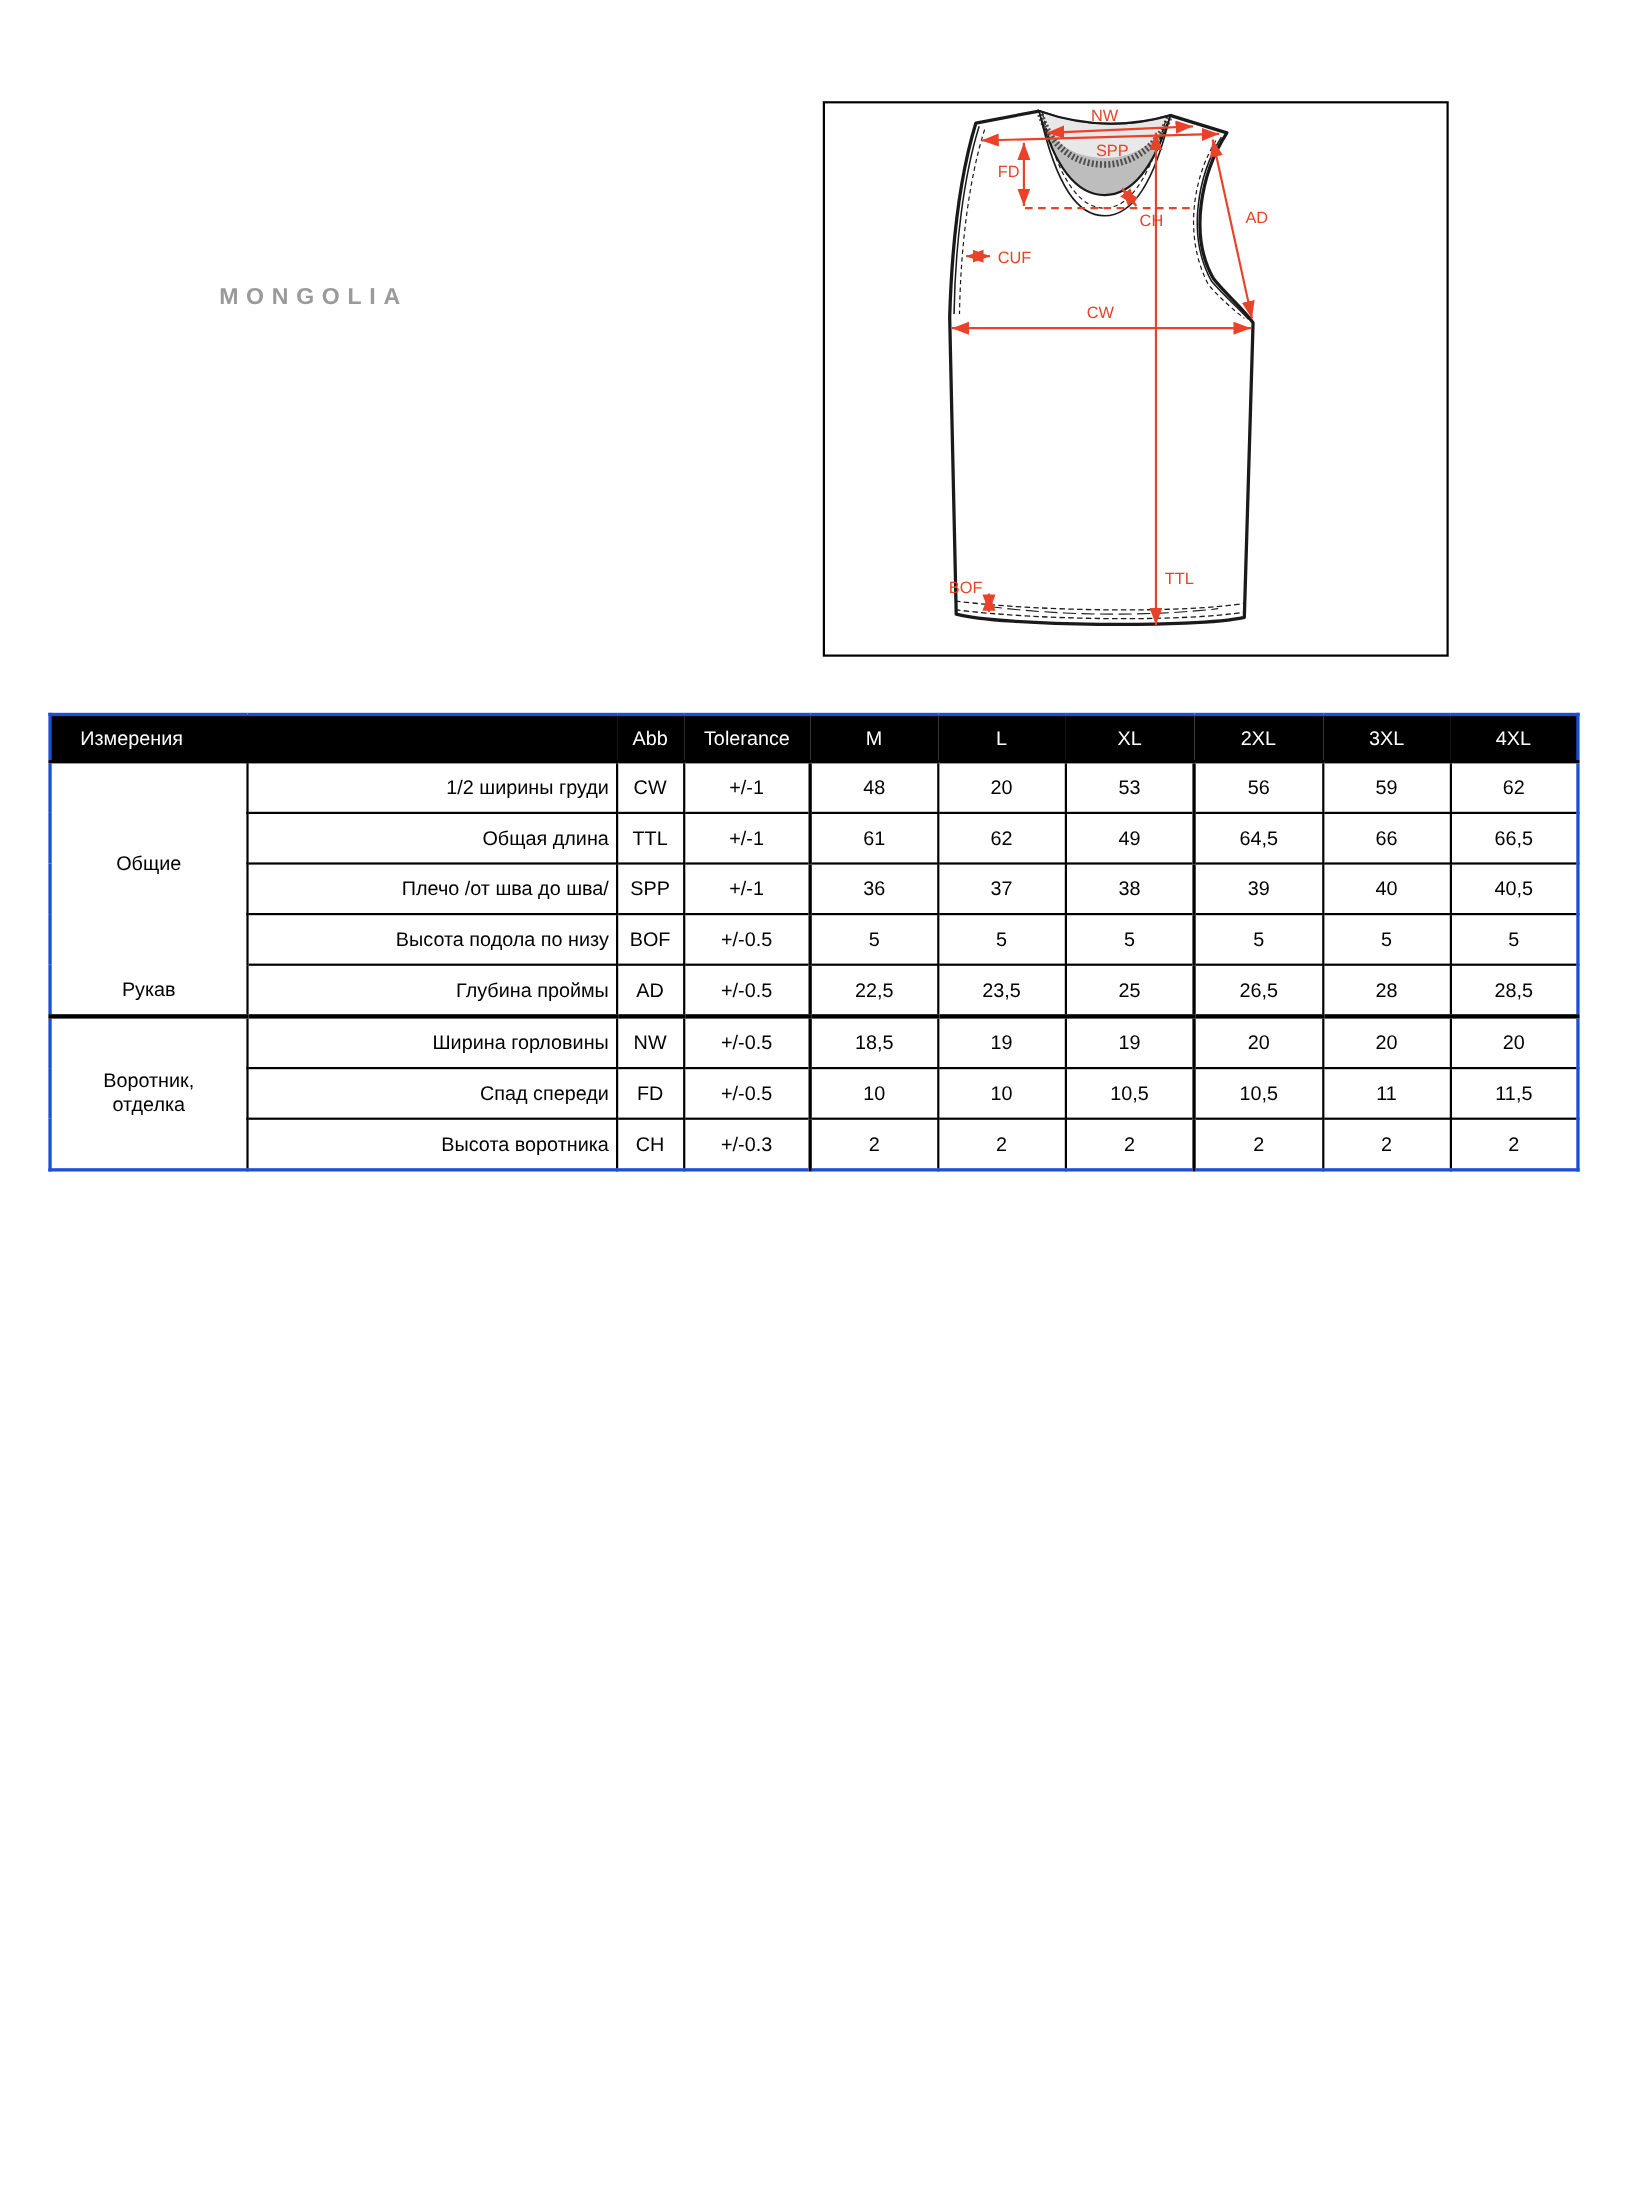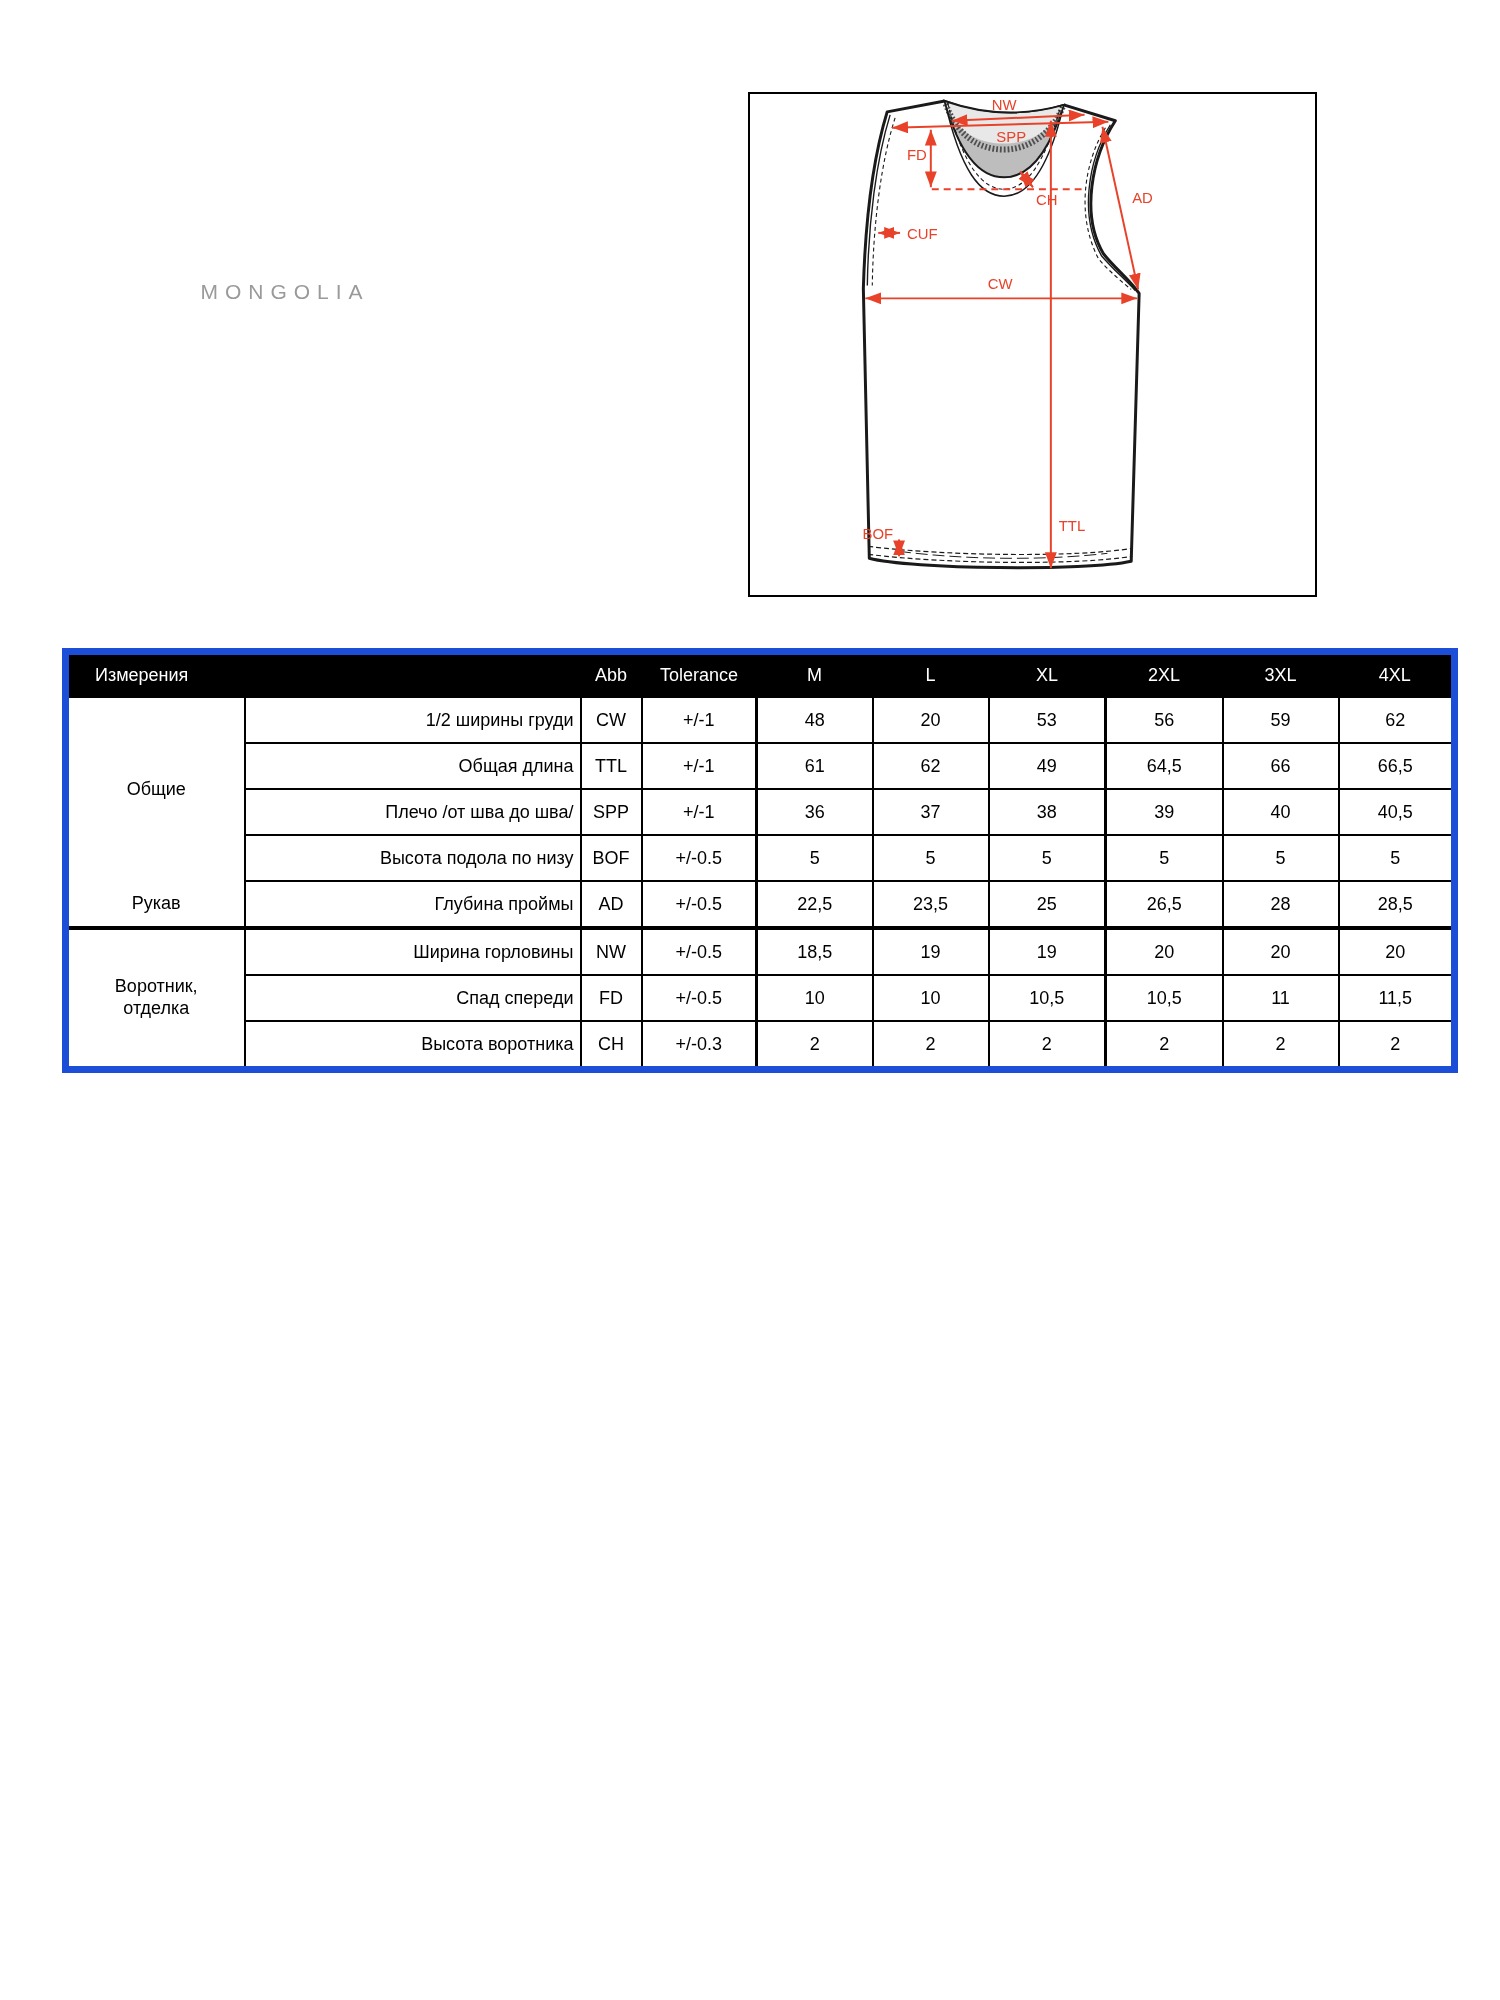--- a/index.html
+++ b/index.html
@@ -7,36 +7,36 @@
   .page{
     position:relative; width:1500px; height:2000px; background:#ffffff;
     font-family:"Liberation Sans", sans-serif; overflow:hidden;
   }
   
   .logo{position:absolute; left:120px; top:258px; width:330px; text-align:center; color:#9a9a9a;}
   .logo-main{
     font-size:78px; line-height:1; letter-spacing:3px; font-weight:400; color:#9a9a9a;
   }
   .logo-sub{
-    margin-top:22px; font-size:21px; letter-spacing:7px; color:#9a9a9a; font-weight:400;
+    font-size:21px; letter-spacing:7px; color:#9a9a9a; font-weight:700;
   }
   
   .diagram-box{
     position:absolute; left:748px; top:92px; width:569px; height:505px;
     border:2px solid #000; box-sizing:border-box; background:#fff;
   }
   .diagram-box svg{display:block; width:100%; height:100%;}
   .ann-line{stroke:var(--ann); stroke-width:2; fill:none;}
   .ann-dash{stroke:var(--ann); stroke-width:2; fill:none; stroke-dasharray:7 5;}
   .ann-text{fill:var(--ann); font-family:"Liberation Sans",sans-serif; font-size:15px;}
   
   .size-table{
-    position:absolute; left:62px; top:648px; width:1389px;
+    position:absolute; left:44px; top:648px; width:1389px;
     border-collapse:collapse; table-layout:fixed;
-    border:7px solid #1d4ed8; font-size:18px; color:#000;
+    border:3px solid #1d4ed8; font-size:18px; color:#000;
   }
   .size-table th{
     background:#000; color:#fff; font-weight:400; height:40px;
     border-bottom:3px solid #000; padding:0; text-align:center;
   }
   .size-table th.th-measure{text-align:left; padding-left:26px;}
   .size-table td{
     border:2px solid #000; height:44px; padding:0 6px; text-align:center;
     vertical-align:middle; background:#fff;
   }

